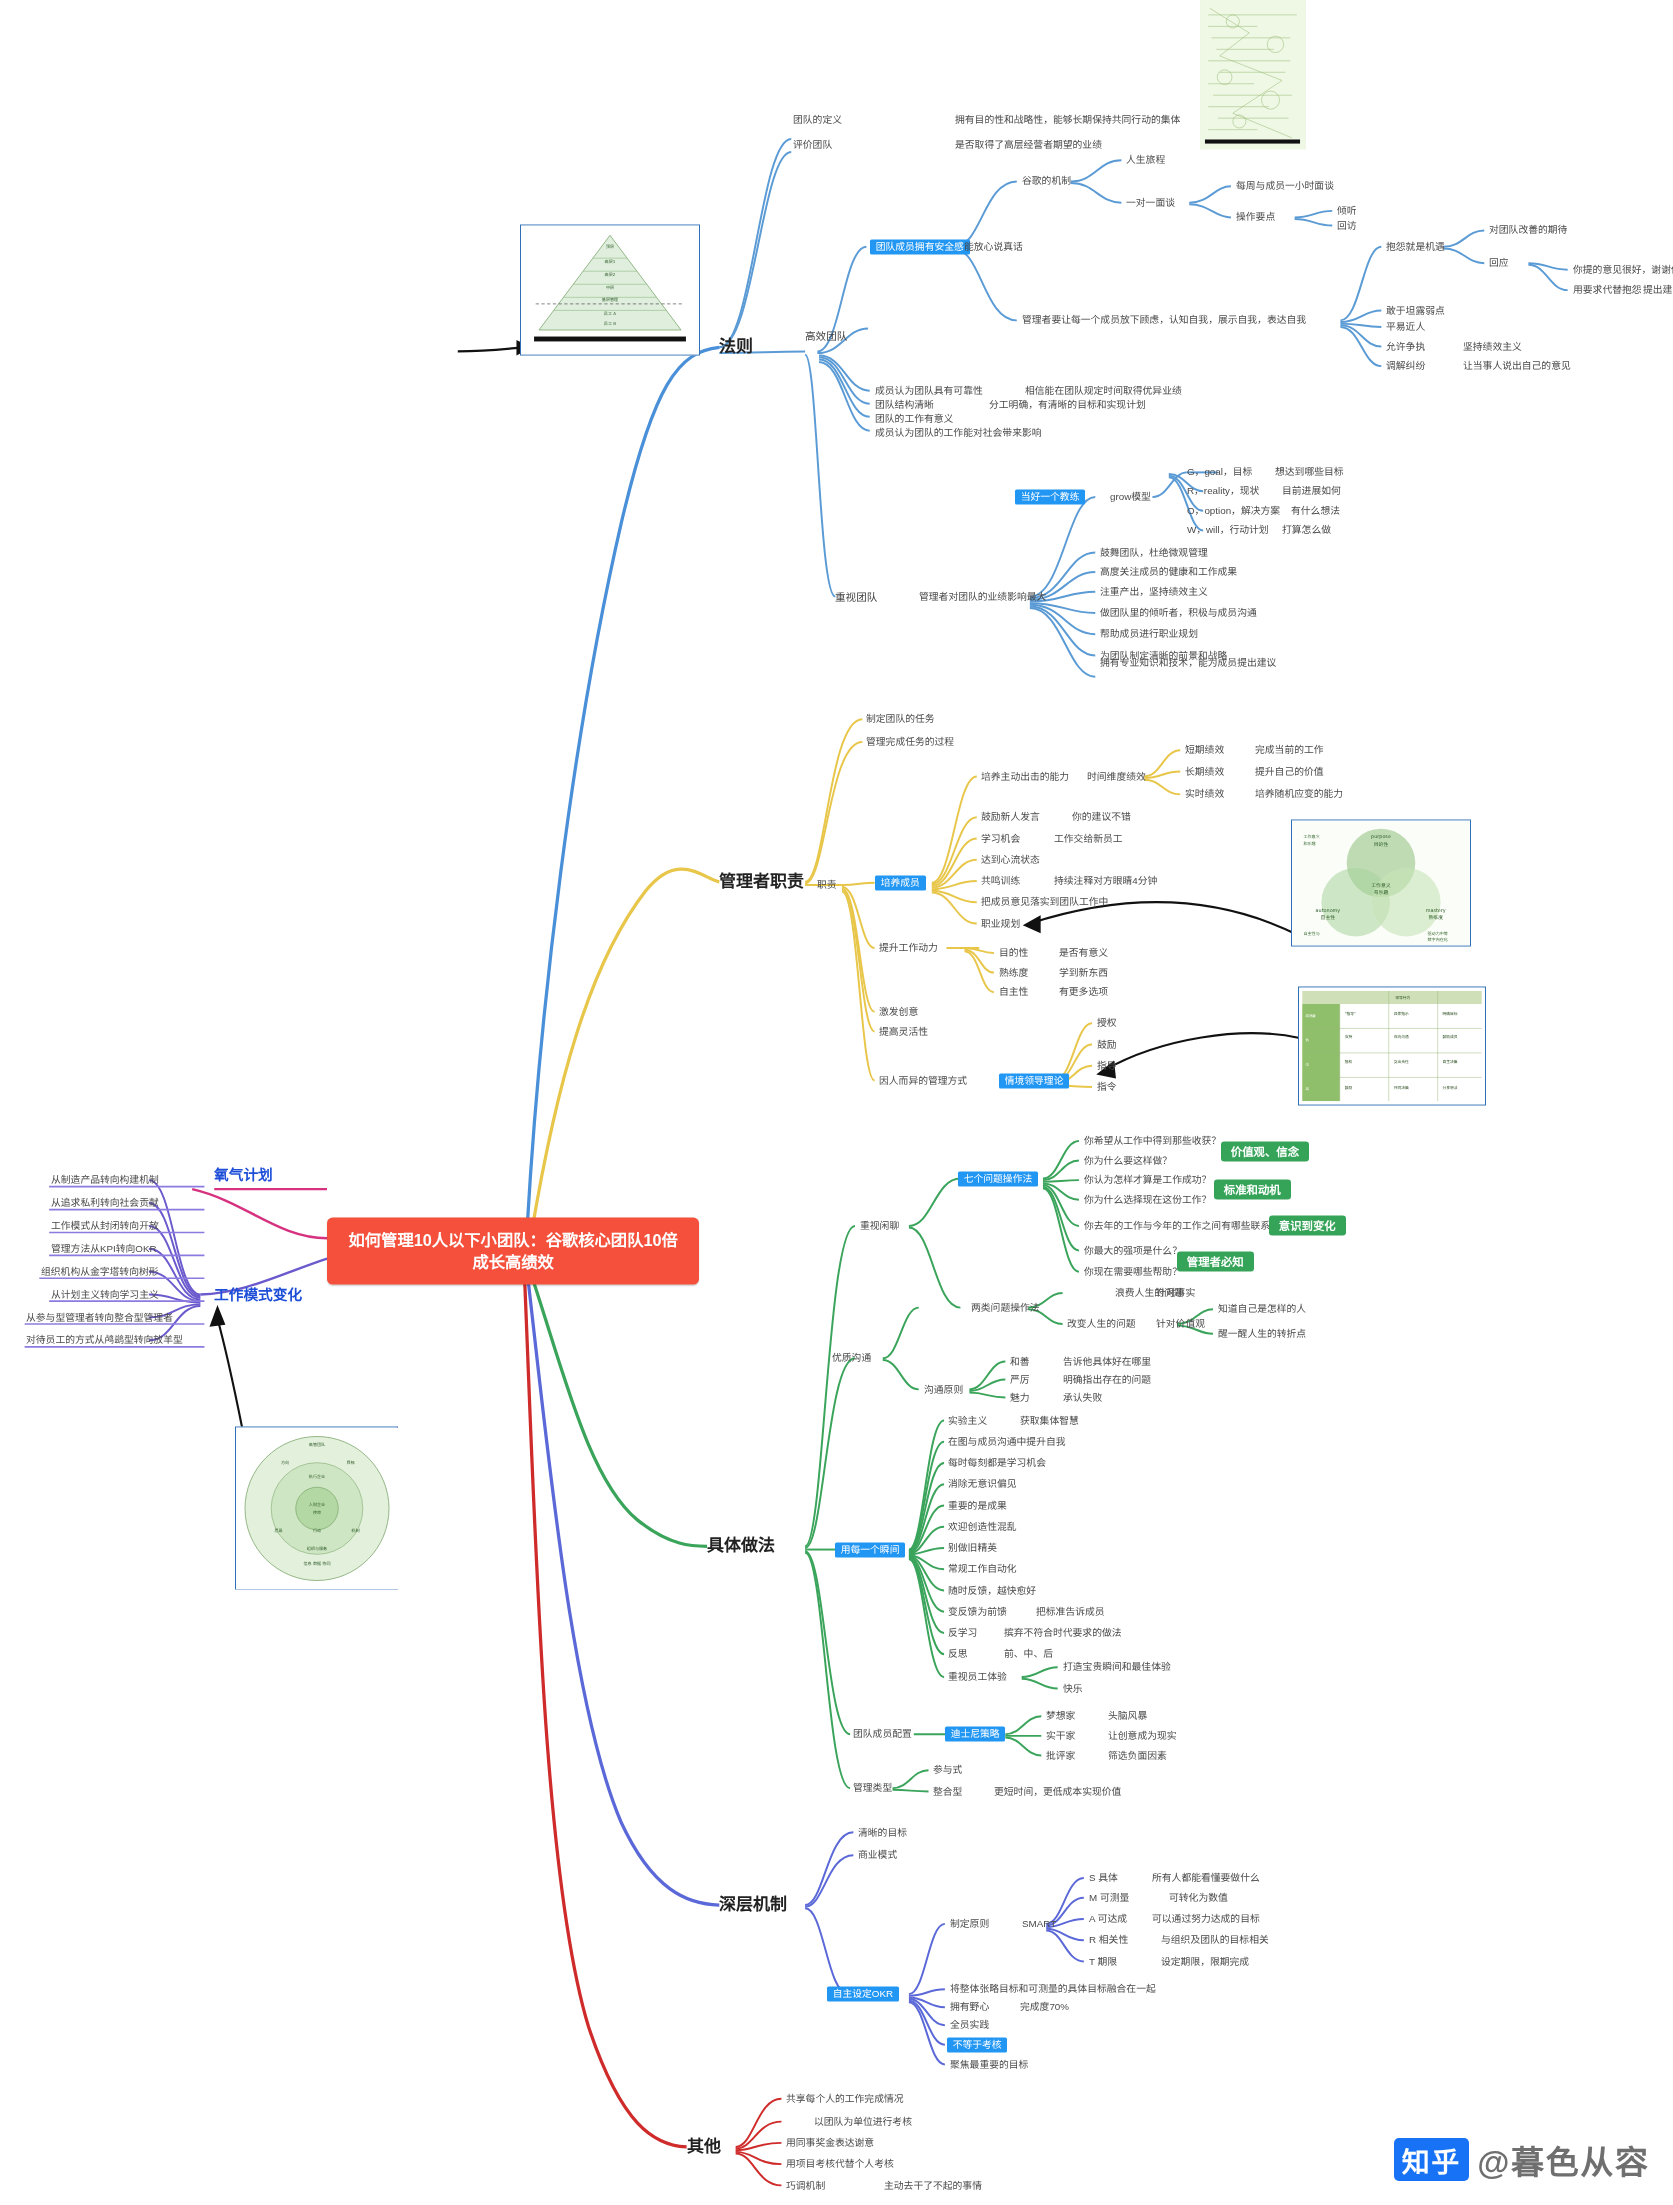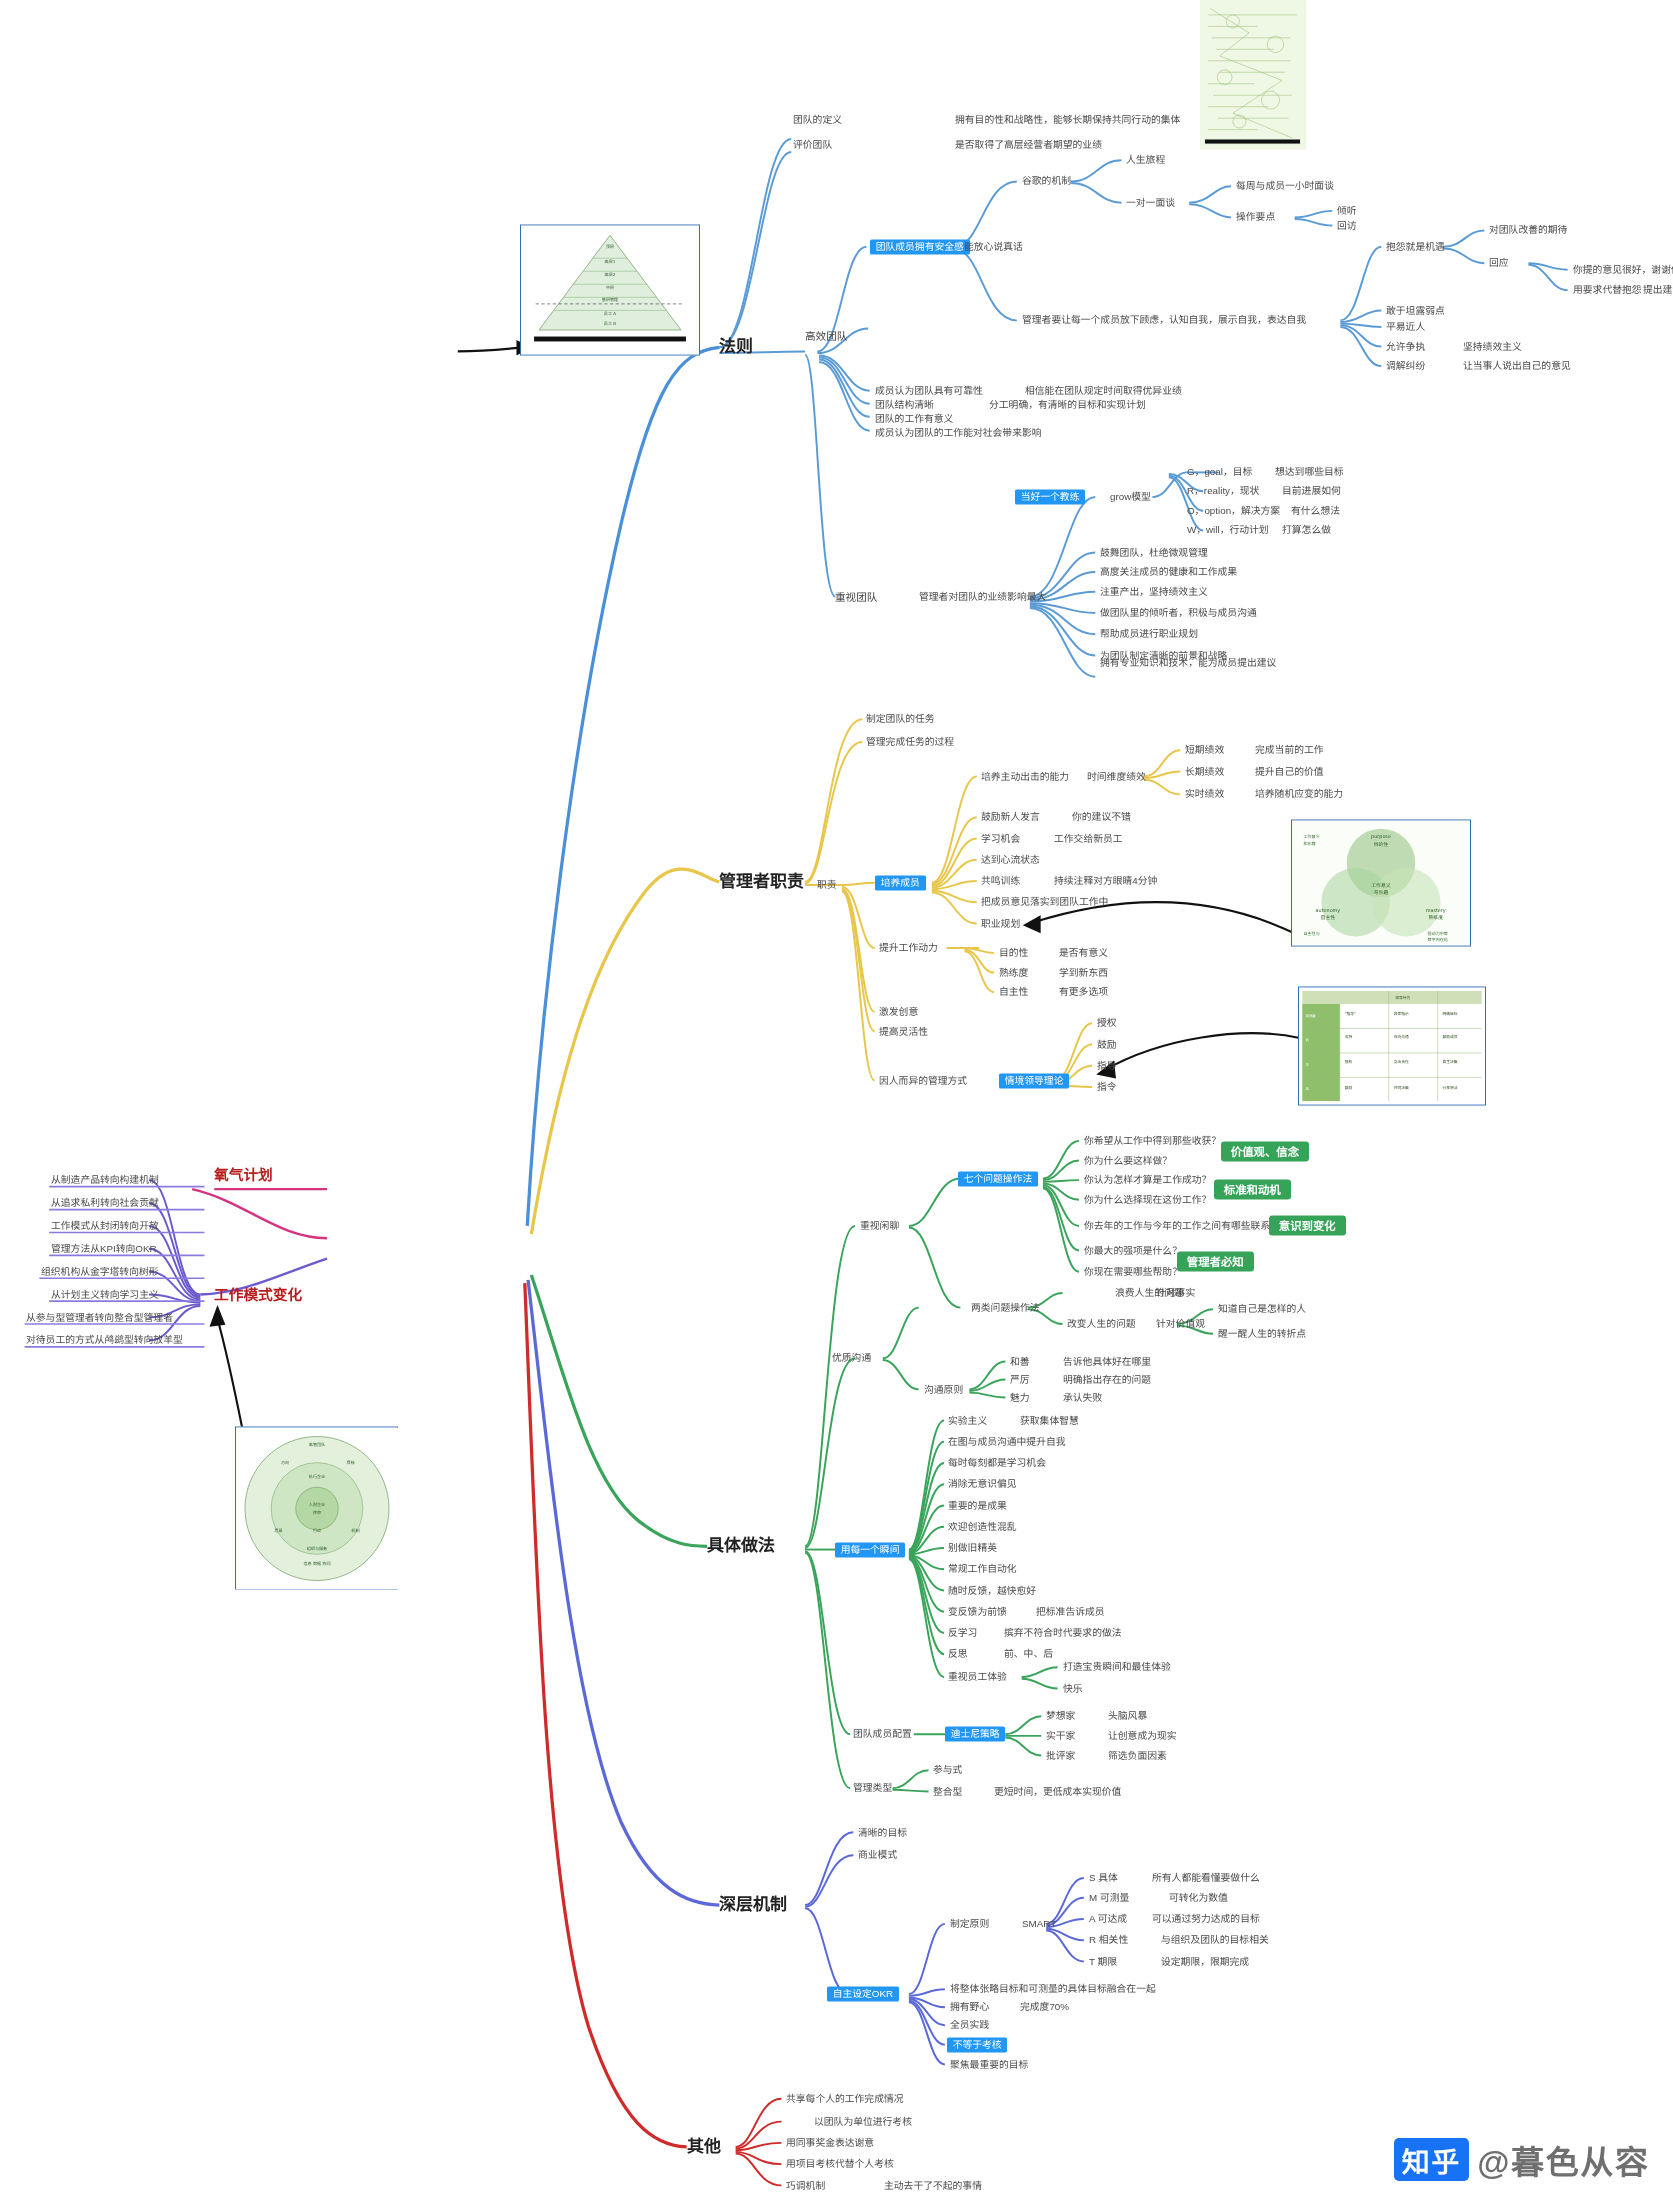--- a/index.html
+++ b/index.html
@@ -37,21 +37,21 @@
     border-radius:5.7px;
     padding:11.4px 14.7px;
     width:343px;
     line-height:1.35;
     transform:translateY(-50%);
     box-shadow:0 0.8px 1.6px rgba(0,0,0,.18);
   }
   .lvl1{
     font-size:17px;font-weight:bold;color:#222;
   }
-  .lvl1-sm{font-size:14.7px;font-weight:bold;color:#b91c1c;}
+  .lvl1-sm{font-size:14.7px;font-weight:bold;color:#1d4ed8;}
   .hl-blue{
     background:#2196f3;color:#fff;padding:1.6px 5.7px;border-radius:1.6px;font-size:9.8px;
   }
   .hl-green{
     background:#36a458;color:#fff;padding:4.1px 9.8px;border-radius:3.3px;font-size:11.4px;font-weight:bold;
   }
   .pic{
     position:absolute;
     border:0.8px solid #2f6fb5;
     background:#fff;
@@ -277,20 +277,23 @@
       <path d="M633 418 L648 425 L633 433 Z" fill="#111" stroke="#111"></path>
       <path d="M1590 1145 C1500 1100 1390 1088 1260 1130" stroke="#111" stroke-width="2.6" fill="none"></path>
       <path d="M1272 1122 L1254 1132 L1272 1140 Z" fill="#111" stroke="#111"></path>
       <path d="M1590 1270 C1520 1255 1420 1270 1350 1310" stroke="#111" stroke-width="2.6" fill="none"></path>
       <path d="M1362 1300 L1344 1314 L1364 1318 Z" fill="#111" stroke="#111"></path>
       <path d="M320 1855 C300 1780 290 1700 265 1610" stroke="#111" stroke-width="2.6" fill="none"></path>
       <path d="M258 1622 L266 1600 L274 1620 Z" fill="#111" stroke="#111"></path>
     </g>
   </svg>
 
+  <div class="root" style="left:327px;top:1251px;">
+    <span>如何管理10人以下小团队：谷歌核心团队10倍成长高绩效</span>
+  </div>
 
   <div class="node lvl1-sm" style="left:214px;top:1175px;">
     <span>氧气计划</span>
   </div>
 
   <div class="node lvl1-sm" style="left:214px;top:1295px;">
     <span>工作模式变化</span>
   </div>
   <div class="node n-sm" style="left:51px;top:1180px;"><span>从制造产品转向构建机制</span></div>
   <div class="node n-sm" style="left:51px;top:1203px;"><span>从追求私利转向社会贡献</span></div>

